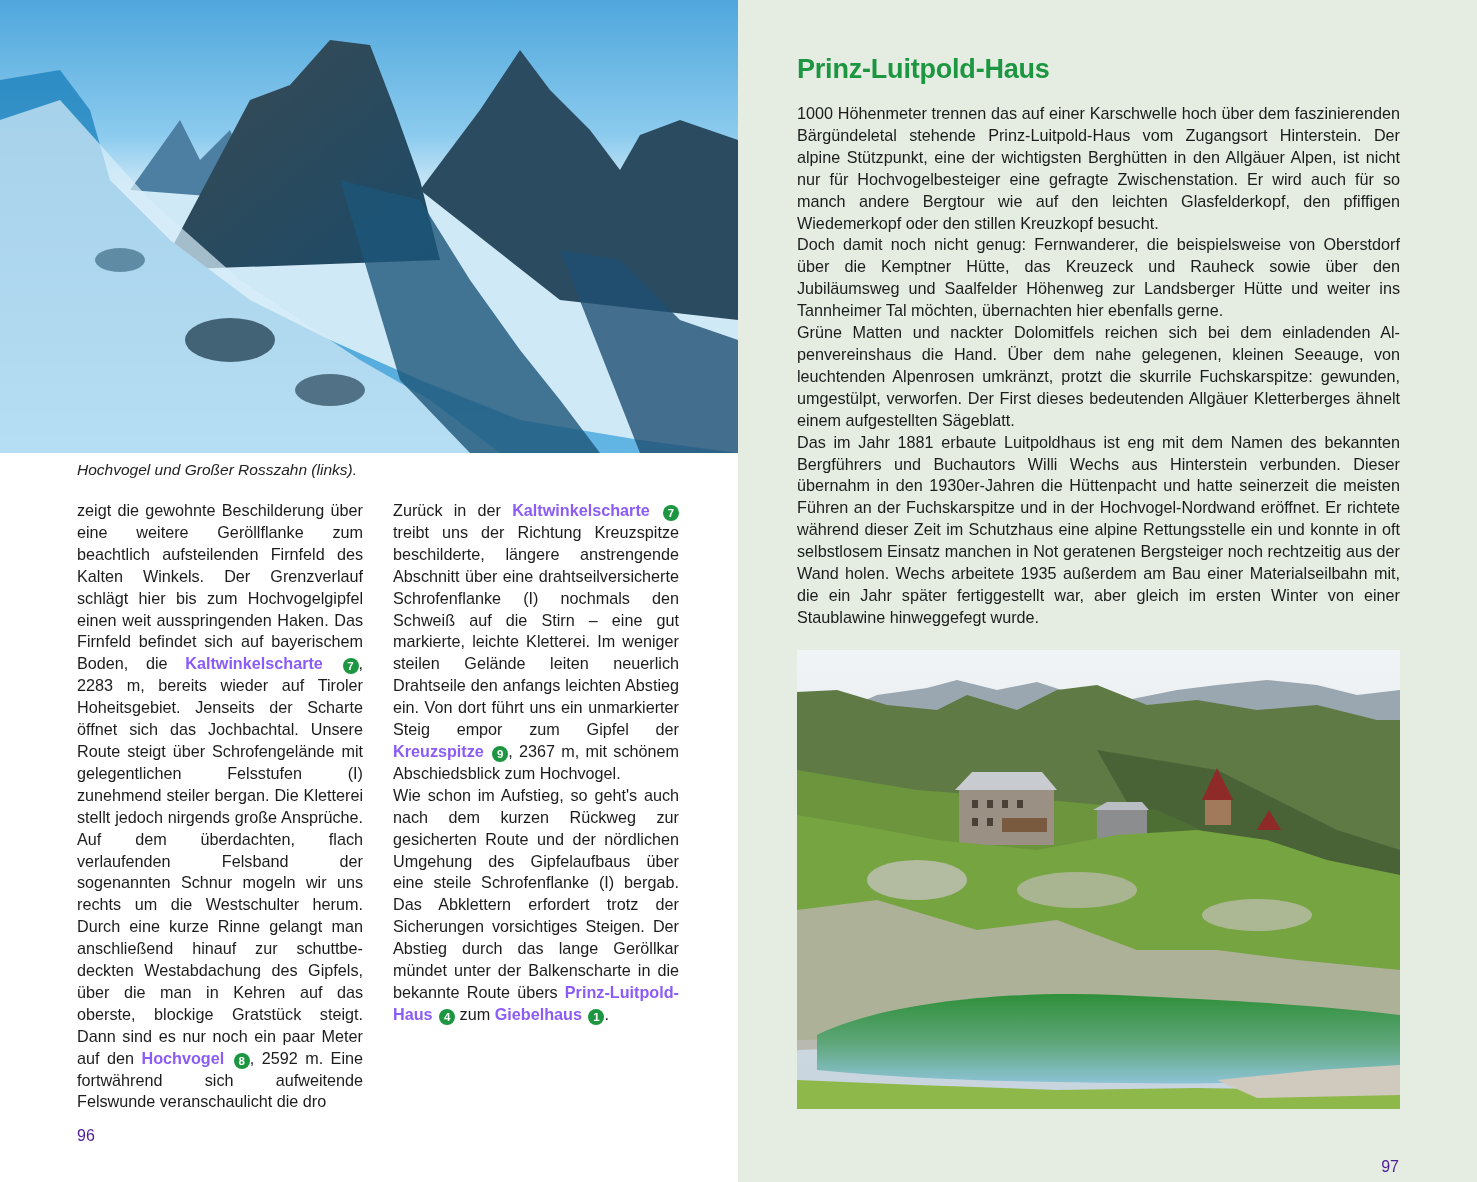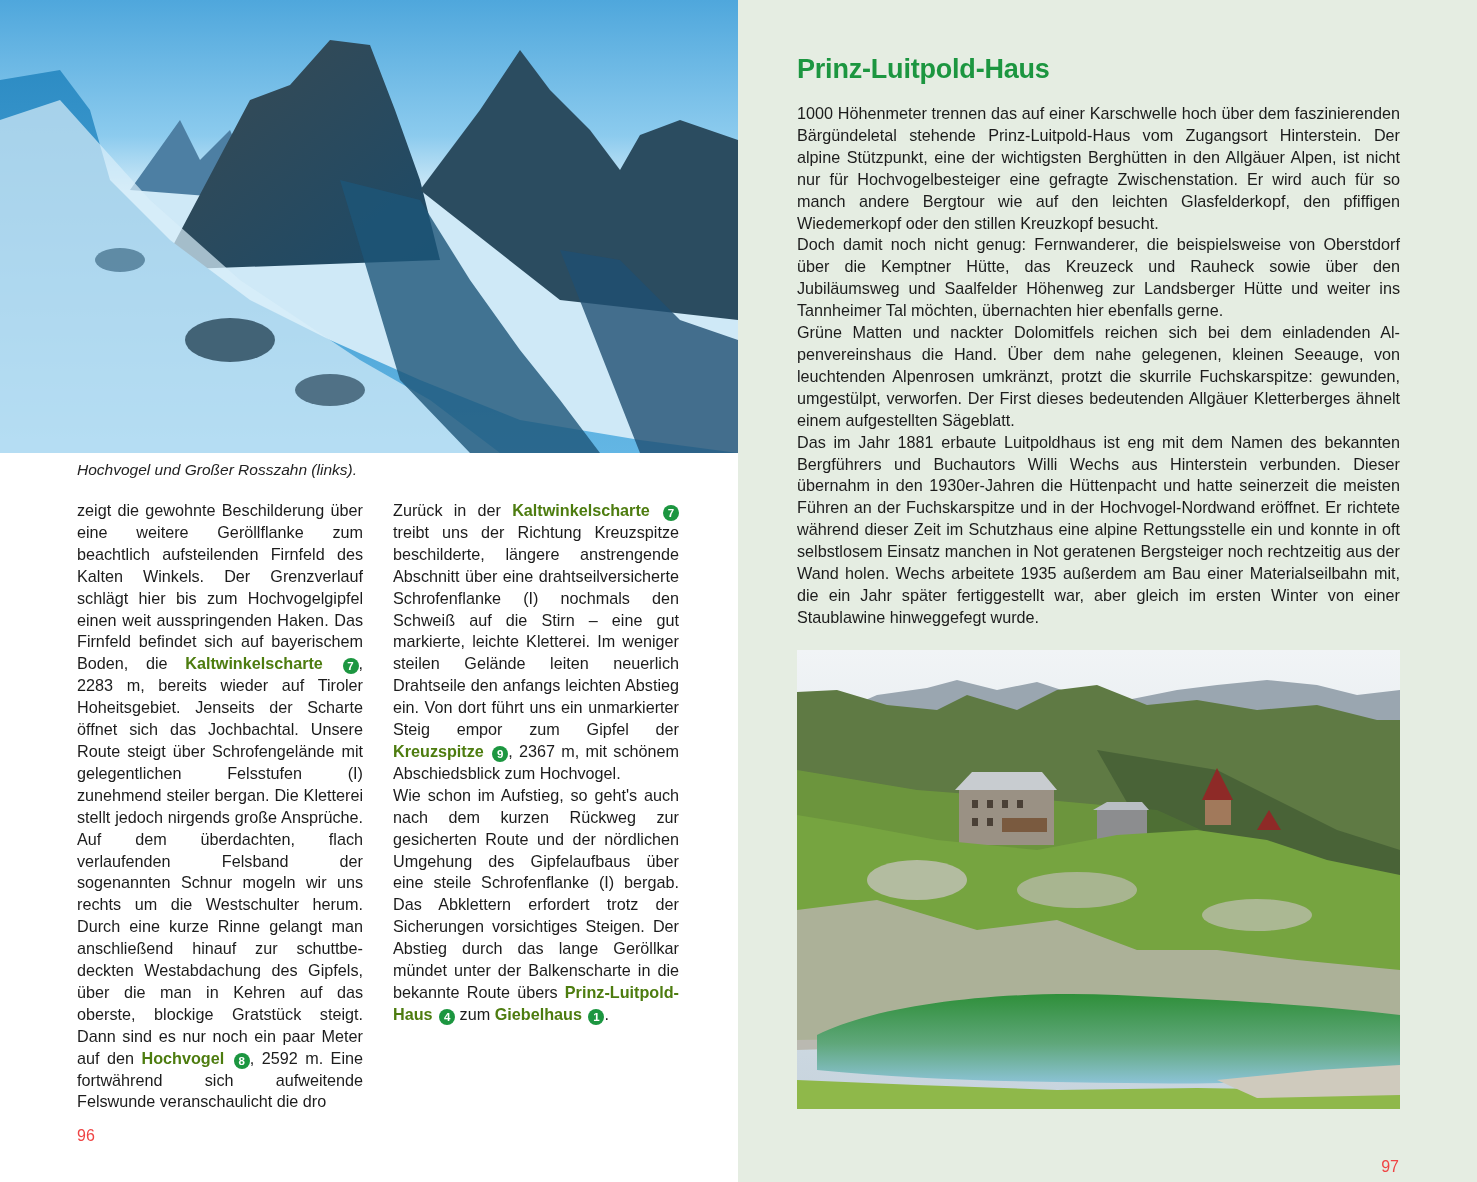--- a/index.html
+++ b/index.html
@@ -29,29 +29,29 @@
     font-style: italic; font-size: 15.5px; color: #222;
   }
   .col {
     position: absolute; top: 500px; width: 286px;
     font-size: 16.2px; line-height: 21.9px; text-align: justify;
     hyphens: manual;
   }
   .col-1 { left: 77px; }
   .col-2 { left: 393px; }
   .col p { margin: 0; }
-  .hl { color: #4d7c0f; font-weight: bold; }
+  .hl { color: #8b5cf6; font-weight: bold; }
   .num {
     display: inline-block; width: 16px; height: 16px; border-radius: 50%;
     background: #1c9640; color: #fff; font-size: 11.5px; font-weight: bold;
     line-height: 16px; text-align: center; vertical-align: -1px;
     margin-left: 2px;
   }
   .pageno {
-    position: absolute; top: 1127px; font-size: 16px; color: #ef4444;
+    position: absolute; top: 1127px; font-size: 16px; color: #4c1d95;
   }
   .pageno-left { left: 77px; }
   .pageno-right { right: 78px; margin-top: 31px; }
 
   .title {
     position: absolute; left: 797px; top: 54px; margin: 0;
     color: #1c9640; font-weight: bold; font-size: 27px; letter-spacing: -0.2px;
   }
   .right-text {
     position: absolute; left: 797px; top: 103px; width: 603px;

